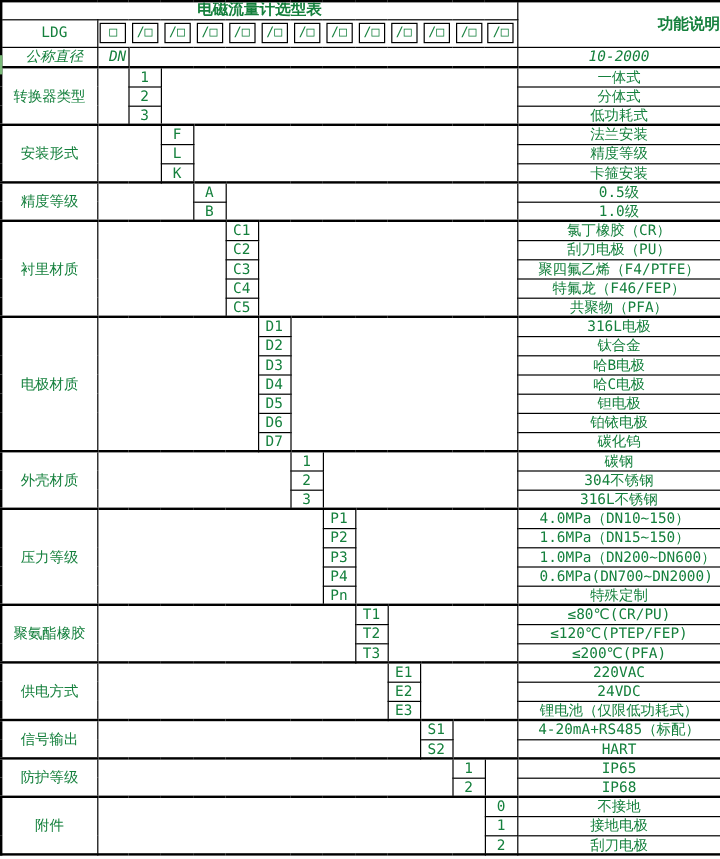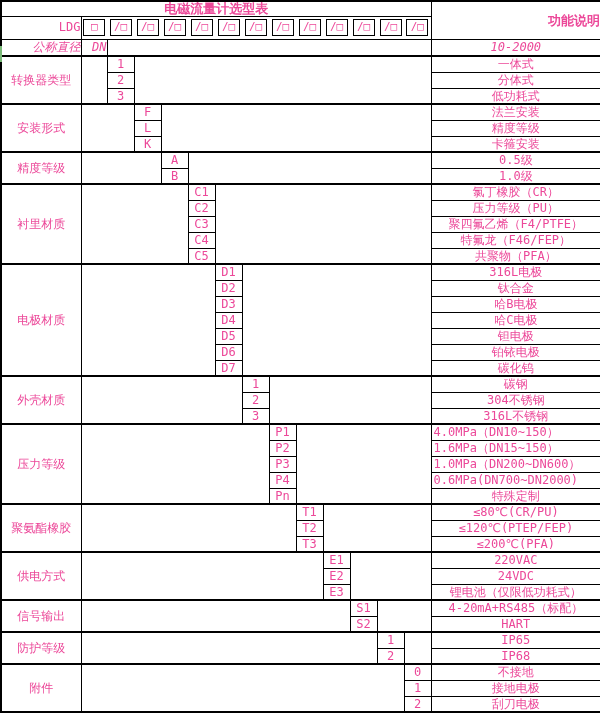--- a/index.html
+++ b/index.html
@@ -1,33 +1,33 @@
 <!DOCTYPE html>
 <html><head>
 <meta charset="utf-8">
 <style>
   html,body{margin:0;padding:0;background:#fff;}
   #page{position:relative;width:600px;height:716px;background:#fff;overflow:hidden;
-        font-family:"DejaVu Sans Mono","DejaVu Sans",sans-serif;color:#ec4899;}
+        font-family:"DejaVu Sans Mono","DejaVu Sans",sans-serif;color:#15803d;}
   table{border-collapse:collapse;table-layout:fixed;width:600px;border:2px solid #000;}
   td{border:1px solid #000;padding:0;font-size:12px;text-align:center;
      line-height:1.05;white-space:nowrap;overflow:hidden;}
   tr{height:16px;}
   tr.rt{height:14px;}
   tr.rl{height:23px;}
   tr.rd{height:17px;font-style:italic;}
   tr.g>td{border-top:2px solid #000;}
   .t{font-weight:bold;font-size:13px;}
   .dh{font-weight:bold;font-size:13px;text-align:right;}
-  .lbl-l{text-align:right;padding-left:8px;margin-top:19px;}
+  .lbl-l{text-align:center;padding-left:8px;margin-top:19px;}
   .code{font-size:12px;}
   .bx{border-left:none;border-right:none;}
   .box{display:inline-block;min-width:20px;height:15px;line-height:14px;
        border:1px solid #000;font-size:11px;vertical-align:middle;}
-  .al{text-align:left;padding-left:2px;margin-top:25px;}
+  .al{text-align:left;padding-left:18px;margin-top:25px;}
   #green-mark{position:absolute;left:0;top:46px;width:2px;height:16px;background:#79b978;}
 </style>
 </head>
 <body>
 
 <div id="page">
   <div id="green-mark"></div>
   <table>
     <colgroup>
       <col style="width:80px">
@@ -123,21 +123,21 @@
 
     <tr class="g">
       <td rowspan="5">衬里材质</td>
       <td rowspan="5" colspan="4"></td>
       <td class="code">C1</td>
       <td rowspan="5" colspan="8"></td>
       <td>氯丁橡胶（CR）</td>
     </tr>
     <tr>
       <td class="code">C2</td>
-      <td>压力等级（PU）</td>
+      <td>刮刀电极（PU）</td>
     </tr>
     <tr>
       <td class="code">C3</td>
       <td>聚四氟乙烯（F4/PTFE）</td>
     </tr>
     <tr>
       <td class="code">C4</td>
       <td>特氟龙（F46/FEP）</td>
     </tr>
     <tr>

